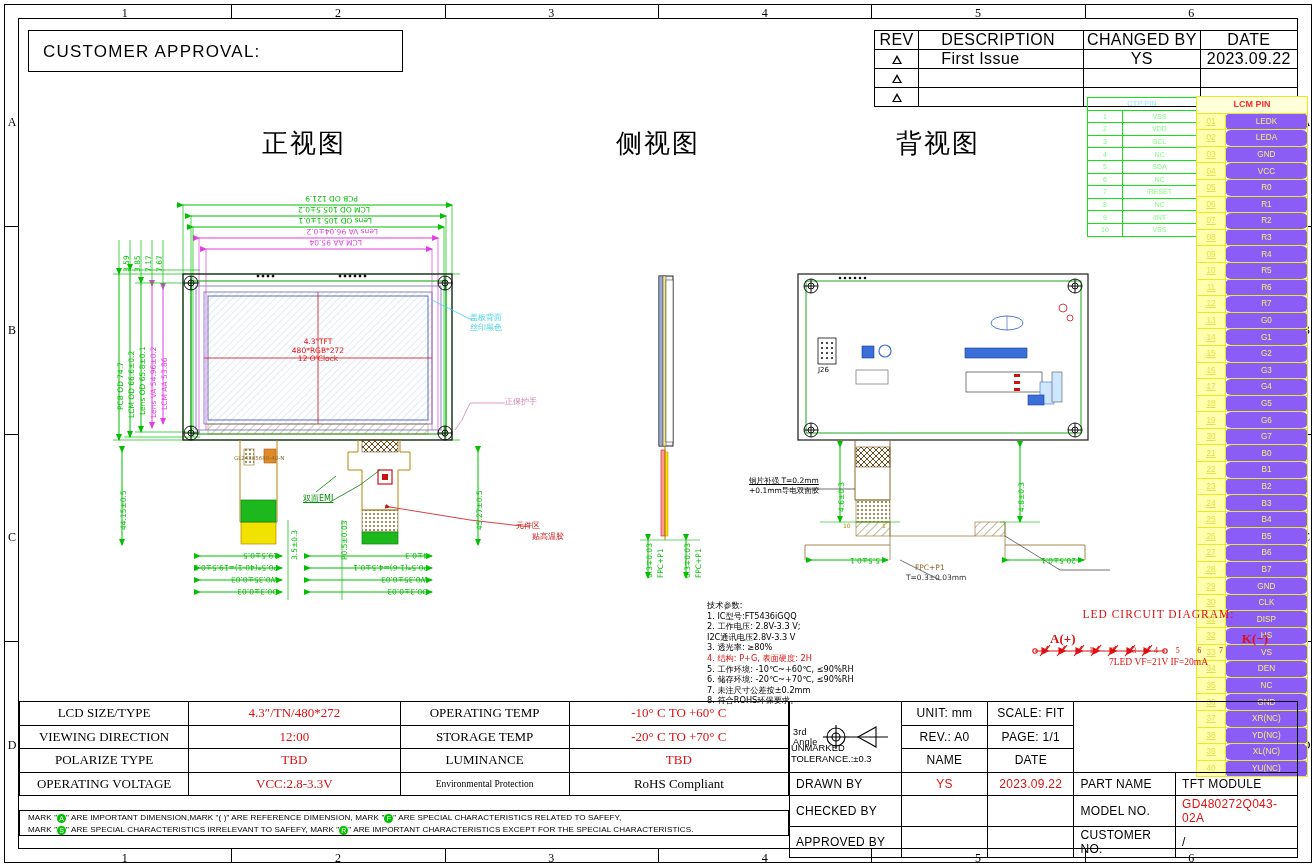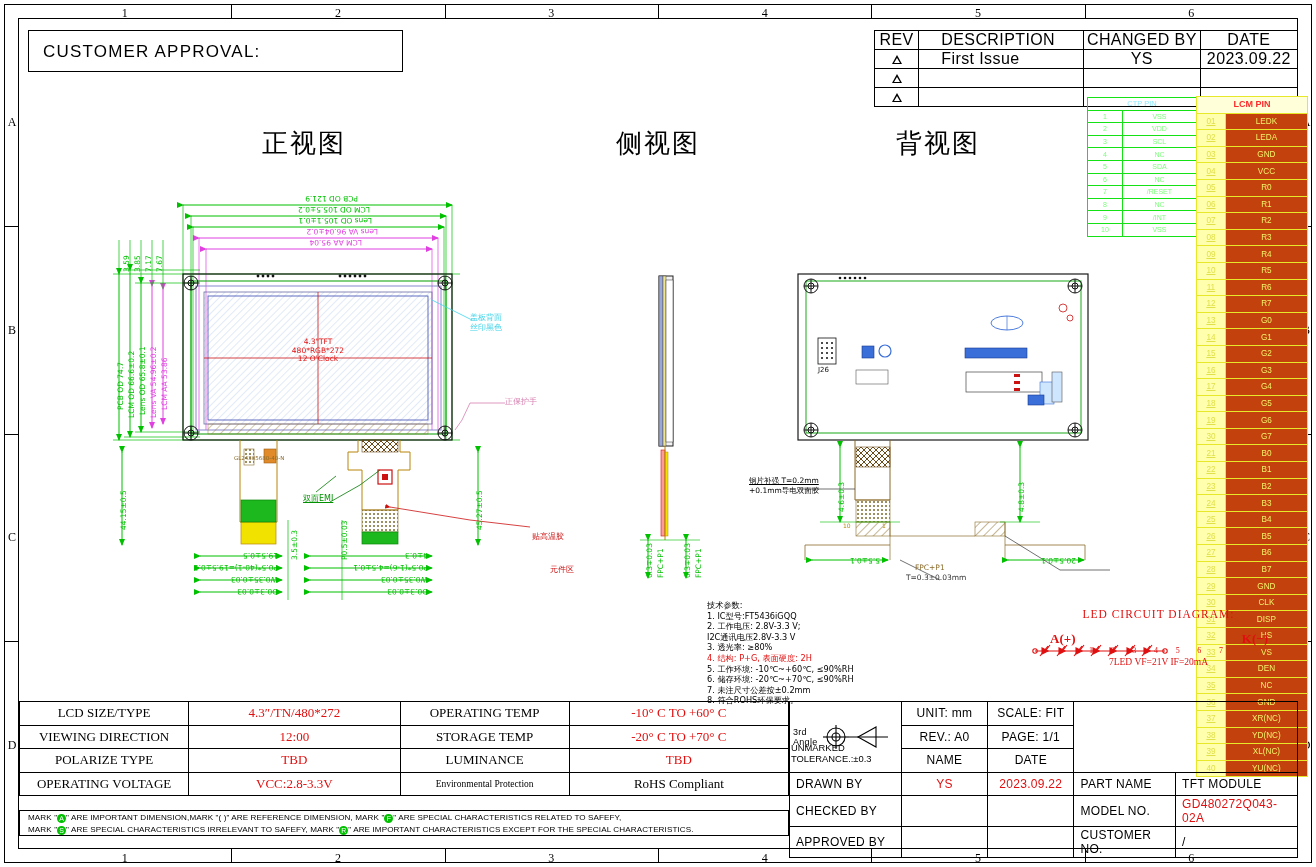--- a/index.html
+++ b/index.html
@@ -35,21 +35,21 @@
   #ctp-pin td{border:1px solid #14e214;height:9.6px;font-size:7px;color:#7dff7d;text-align:center;line-height:9px;}
   #ctp-pin td.hdr{color:#8fe8ff;font-size:7.5px;}
   #ctp-pin td.num{width:32%;}
 
   
   #lcm-pin{left:1196px;top:96px;width:112px;}
   #lcm-pin table{width:100%;border-collapse:collapse;}
   #lcm-pin td{border:1px solid #e8e82a;height:13.6px;font-size:8.2px;color:#f2f26a;text-align:center;line-height:13px;}
   #lcm-pin td.hdr{color:#ff2a2a;font-size:9px;font-weight:bold;background:#ffffd9;}
   #lcm-pin td.num{width:26%;background:#ffffae;color:#e0e04a;text-decoration:underline;}
-  #lcm-pin td.val{background:#c2410c;}
+  #lcm-pin td.val{background:#8b5cf6;border-radius:6px;}
 
   
   #spec-tbl{left:19px;top:701px;width:770px;}
   #spec-tbl table{width:100%;border-collapse:collapse;}
   #spec-tbl td{border:1px solid #000;height:20.5px;text-align:center;font-size:13px;
     font-family:"Liberation Serif",serif;color:#000;}
   #spec-tbl td.v{color:#e01010;}
   #spec-tbl td.k{width:22%;}
   #spec-tbl td.small{font-size:9.5px;}
 
@@ -740,21 +740,21 @@
 
   <div class="ctr-lbl" style="left:280px;top:338px;width:76px;">
     <div>4.3"TFT</div>
     <div>480*RGB*272</div>
     <div>12 O'Clock</div>
   </div>
 
   <div class="note-cn cy" style="left:470px;top:312px;">盖板背面</div>
   <div class="note-cn cy" style="left:470px;top:322px;">丝印黑色</div>
   <div class="note-cn pk" style="left:505px;top:396px;">正保护手</div>
-  <div class="note-cn rd" style="left:550px;top:520px;margin-top:44px;">元件区</div>
+  <div class="note-cn rd" style="left:516px;top:520px;">元件区</div>
   <div class="note-cn rd" style="left:532px;top:531px;">贴高温胶</div>
   <div class="note-cn gr" style="left:303px;top:493px;text-decoration:underline;">双面EMI</div>
   <div class="dim" style="left:234px;top:455px;font-size:5.5px;color:#8b6b2a;">GL24305680-40-N</div>
 
   <div class="note-cn bk" style="left:749px;top:476px;font-size:7.5px;text-decoration:underline;">钢片补强 T=0.2mm</div>
   <div class="note-cn bk" style="left:749px;top:486px;font-size:7.5px;">+0.1mm导电双面胶</div>
   <div class="dim" style="left:915px;top:563px;color:#8b6b2a;">FPC+P1</div>
   <div class="dim" style="left:906px;top:573px;color:#333;">T=0.3±0.03mm</div>
   <div class="dim" style="left:818px;top:366px;color:#111;font-size:7px;">J26</div>
   <div class="dim" style="left:843px;top:522px;color:#b8860b;font-size:6px;">10</div>

